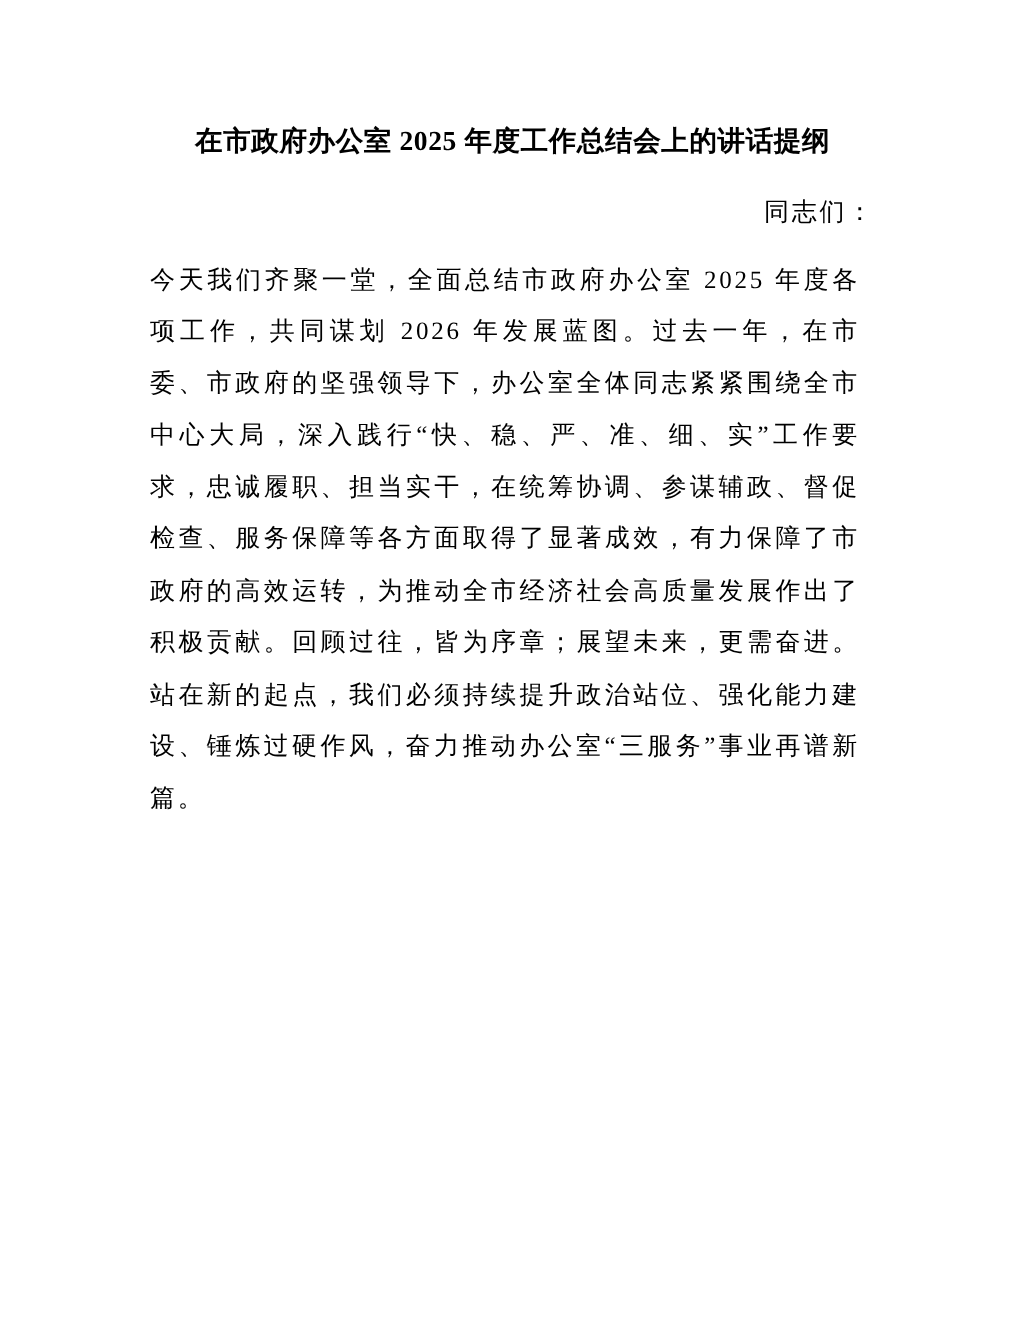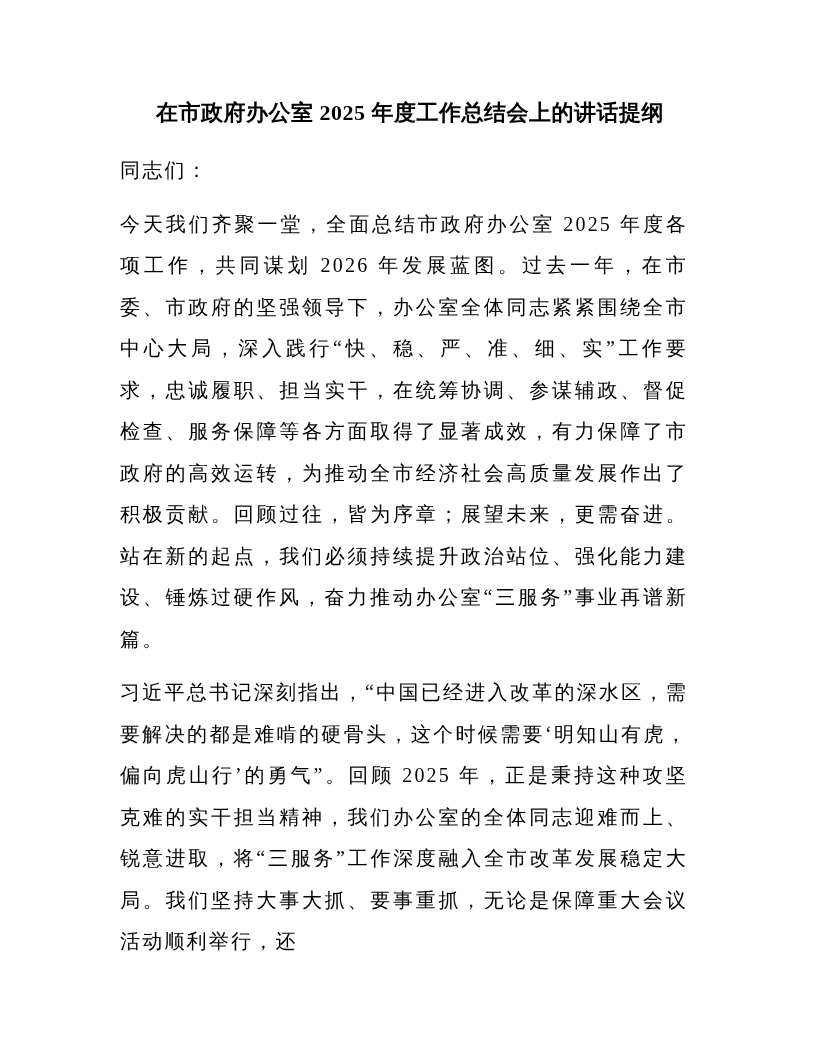--- a/index.html
+++ b/index.html
@@ -24,20 +24,21 @@
     font-weight: bold;
     line-height: 50px;
     text-align: center;
     letter-spacing: 0.5px;
     white-space: nowrap;
   }
   .body-text {
     font-size: 20px;
     line-height: 41.5px;
     letter-spacing: 2.2px;
+    text-align: right;
   }
   .salutation {
     margin: 0 0 12px 0;
   }
   .para {
     margin: 0 12px 12px 0;
     text-align: justify;
     text-justify: inter-character;
   }
   .section-heading {
@@ -50,15 +51,14 @@
 
 <div class="page">
 
   <h1 class="doc-title">在市政府办公室 2025 年度工作总结会上的讲话提纲</h1>
 
   <p class="body-text salutation">同志们：</p>
 
   <p class="body-text para">今天我们齐聚一堂，全面总结市政府办公室 2025 年度各项工作，共同谋划 2026 年发展蓝图。过去一年，在市委、市政府的坚强领导下，办公室全体同志紧紧围绕全市中心大局，深入践行“快、稳、严、准、细、实”工作要求，忠诚履职、担当实干，在统筹协调、参谋辅政、督促检查、服务保障等各方面取得了显著成效，有力保障了市政府的高效运转，为推动全市经济社会高质量发展作出了积极贡献。回顾过往，皆为序章；展望未来，更需奋进。站在新的起点，我们必须持续提升政治站位、强化能力建设、锤炼过硬作风，奋力推动办公室“三服务”事业再谱新篇。</p>
 
 
-  <p class="body-text para">习近平总书记深刻指出，“中国已经进入改革的深水区，需要解决的都是难啃的硬骨头，这个时候需要‘明知山有虎，偏向虎山行’的勇气”。回顾 2025 年，正是秉持这种攻坚克难的实干担当精神，我们办公室的全体同志迎难而上、锐意进取，将“三服务”工作深度融入全市改革发展稳定大局。我们坚持大事大抓、要事重抓，无论是保障重大会议活动顺利举行，还</p>
 
 </div>
 
 </body></html>

